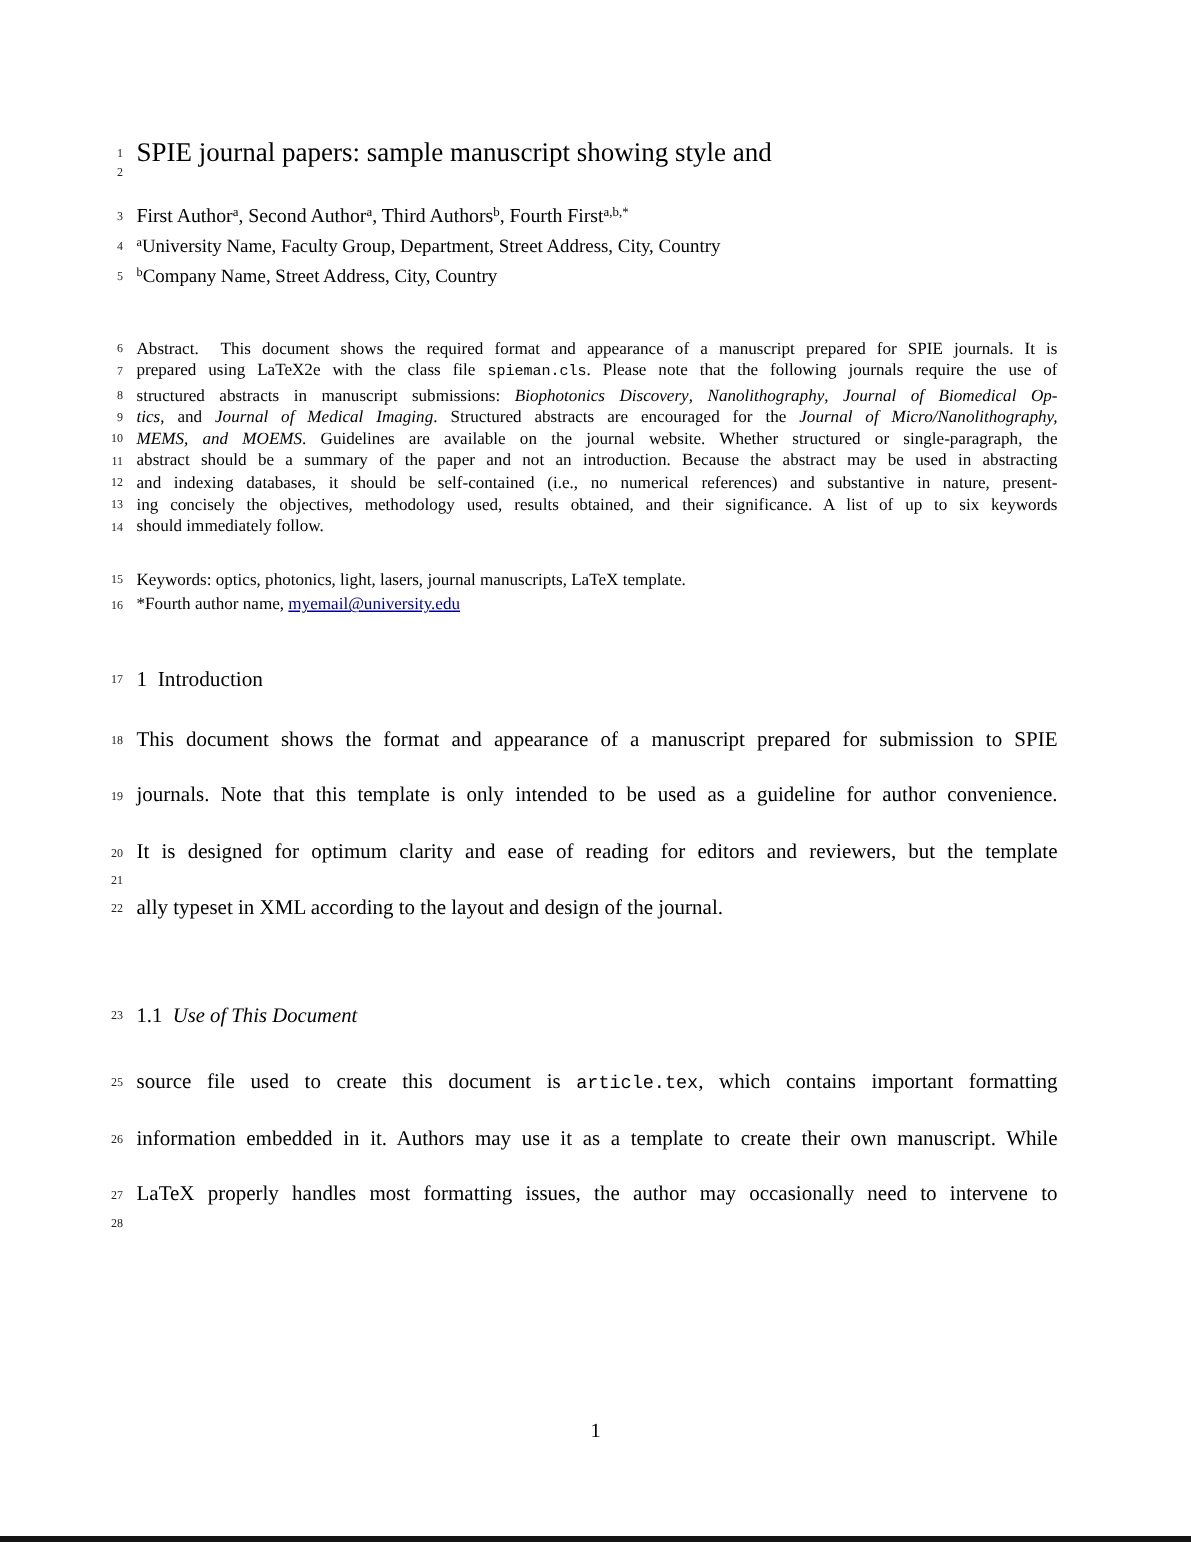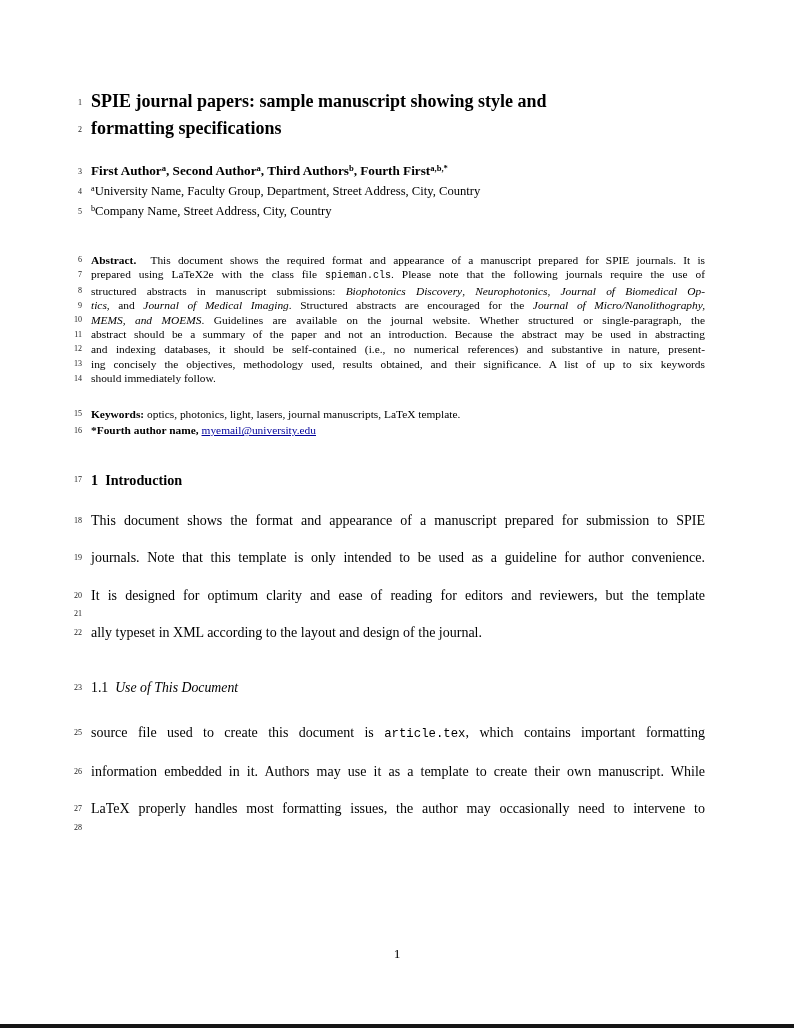--- a/index.html
+++ b/index.html
@@ -33,26 +33,26 @@
   .abstract-block { margin-top:30px; }
   .abstract-block .line,
   .keywords-block .line,
   .footnote-block .line { font-size:11.4px; line-height:14.6px; }
   .keywords-block { margin-top:21px; }
   .footnote-block { margin-top:2px; }
   .section-heading { margin-top:32px; }
   .section-heading .line { font-size:14.2px; line-height:20px; }
   .body-par { margin-top:12px; }
   .body-par .line { font-size:14px; line-height:37.4px; }
-  .subsection-heading { margin-top:26px; }
+  .subsection-heading { margin-top:42px; }
   .subsection-heading .line { font-size:13.8px; line-height:20px; }
   .body-par-2 { margin-top:16px; }
 
   
-  .s-b { font-weight:bold; }
+  .s-b { font-weight:normal; }
   .s-i { font-style:italic; }
   .s-m { font-family:"Liberation Mono", monospace; font-size:88%; }
   .s-sup { font-size:65%; position:relative; top:-0.45em; }
   .s-link { color:var(--link-color,#00009b); text-decoration:underline; cursor:pointer; }
 
   .page-number {
     position:absolute; left:0; right:0; top:946px;
     text-align:center; font-size:13.5px;
   }
   .page-bottom-edge {
@@ -61,33 +61,33 @@
   }
 </style>
 </head>
 <body>
 
 <div class="page">
   <div class="content">
 
     <div class="block title-block">
         <div class="line"><span class="lineno">1</span><span class="s-b">SPIE journal papers: sample manuscript showing style and</span></div>
-        <div class="line"><span class="lineno">2</span><span class="s-b">formatting specifications</span></div>
+        <div class="line"><span class="lineno">2</span></div>
       </div>
 
     <div class="block author-block">
         <div class="line"><span class="lineno">3</span><span class="s-b">First Author</span><span class="s-b s-sup">a</span><span class="s-b">, Second Author</span><span class="s-b s-sup">a</span><span class="s-b">, Third Authors</span><span class="s-b s-sup">b</span><span class="s-b">, Fourth First</span><span class="s-b s-sup">a,b,*</span></div>
         <div class="line"><span class="lineno">4</span><span class="s-sup">a</span><span class="">University Name, Faculty Group, Department, Street Address, City, Country</span></div>
         <div class="line"><span class="lineno">5</span><span class="s-sup">b</span><span class="">Company Name, Street Address, City, Country</span></div>
       </div>
 
     <div class="block abstract-block">
         <div class="line jl"><span class="lineno">6</span><span class="s-b">Abstract.</span><span class="">&nbsp; This document shows the required format and appearance of a manuscript prepared for SPIE journals. It is</span></div>
         <div class="line jl"><span class="lineno">7</span><span class="">prepared using LaTeX2e with the class file </span><span class="s-m">spieman.cls</span><span class="">. Please note that the following journals require the use of</span></div>
-        <div class="line jl"><span class="lineno">8</span><span class="">structured abstracts in manuscript submissions: </span><span class="s-i">Biophotonics Discovery</span><span class="">, </span><span class="s-i">Neurophotonics</span><span class="">, </span><span class="s-i">Journal of Biomedical Op-</span></div>
+        <div class="line jl"><span class="lineno">8</span><span class="">structured abstracts in manuscript submissions: </span><span class="s-i">Biophotonics Discovery</span><span class="">, </span><span class="s-i">Nanolithography</span><span class="">, </span><span class="s-i">Journal of Biomedical Op-</span></div>
         <div class="line jl"><span class="lineno">9</span><span class="s-i">tics</span><span class="">, and </span><span class="s-i">Journal of Medical Imaging</span><span class="">. Structured abstracts are encouraged for the </span><span class="s-i">Journal of Micro/Nanolithography,</span></div>
         <div class="line jl"><span class="lineno">10</span><span class="s-i">MEMS, and MOEMS</span><span class="">. Guidelines are available on the journal website. Whether structured or single-paragraph, the</span></div>
         <div class="line jl"><span class="lineno">11</span><span class="">abstract should be a summary of the paper and not an introduction. Because the abstract may be used in abstracting</span></div>
         <div class="line jl"><span class="lineno">12</span><span class="">and indexing databases, it should be self-contained (i.e., no numerical references) and substantive in nature, present-</span></div>
         <div class="line jl"><span class="lineno">13</span><span class="">ing concisely the objectives, methodology used, results obtained, and their significance. A list of up to six keywords</span></div>
         <div class="line"><span class="lineno">14</span><span class="">should immediately follow.</span></div>
       </div>
 
     <div class="block keywords-block">
         <div class="line"><span class="lineno">15</span><span class="s-b">Keywords:</span><span class=""> optics, photonics, light, lasers, journal manuscripts, LaTeX template.</span></div>

